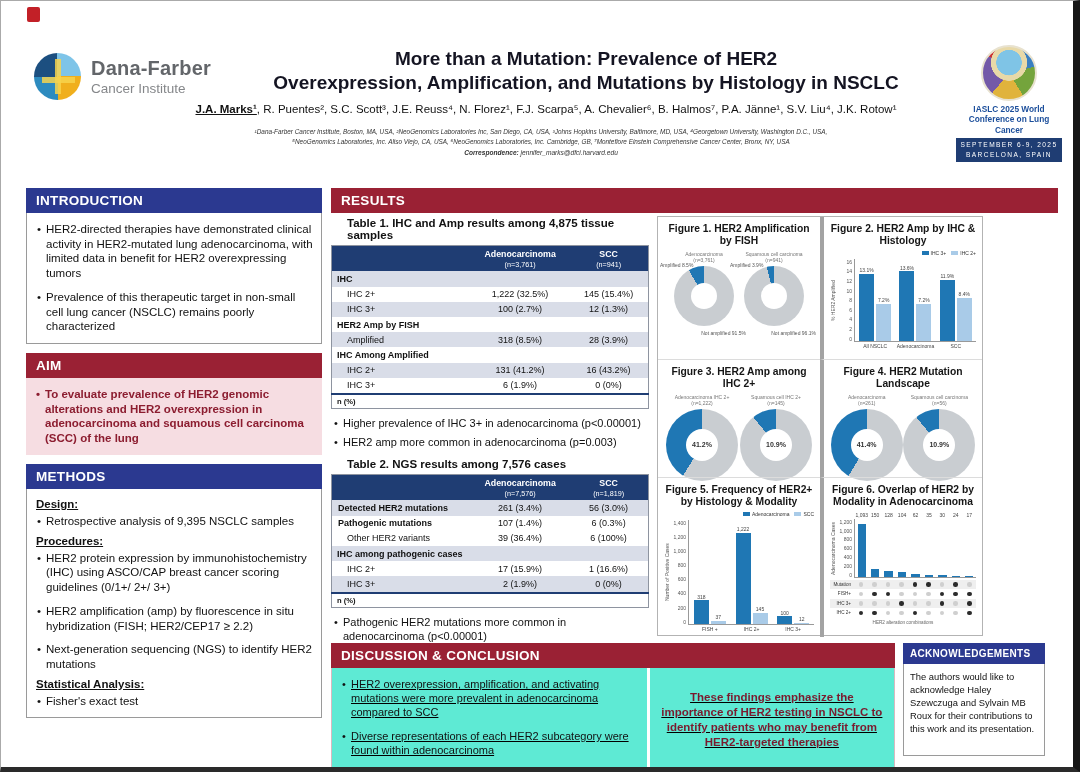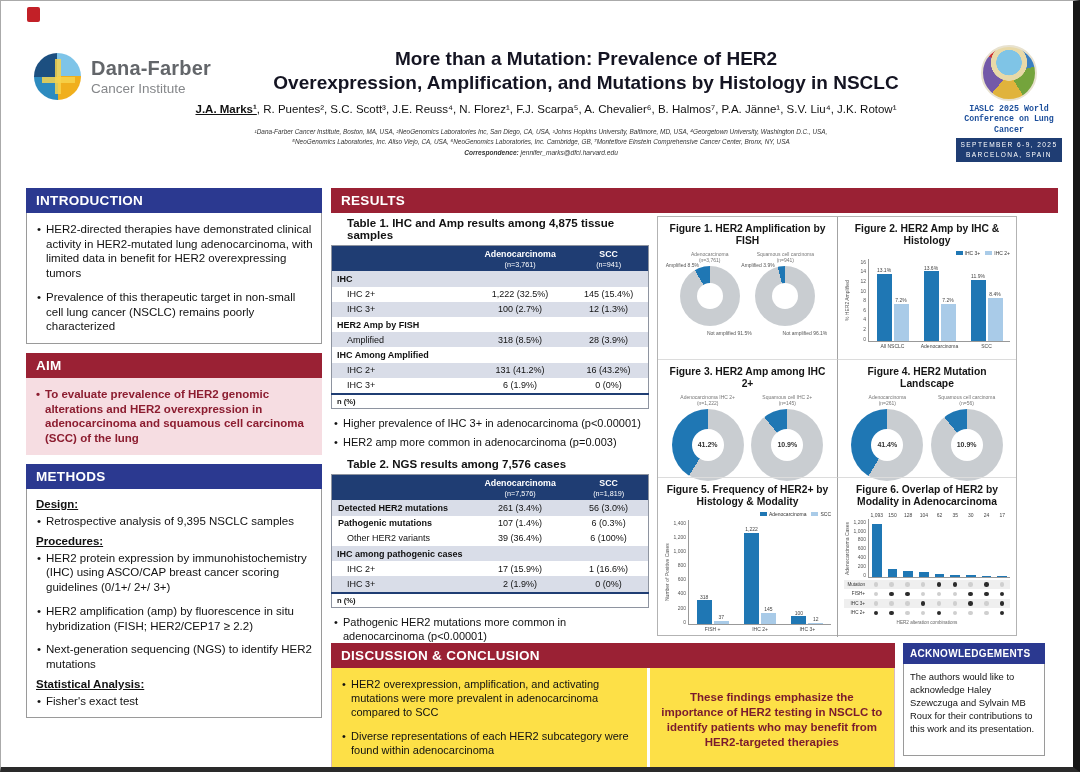--- a/index.html
+++ b/index.html
@@ -21,21 +21,21 @@
   .authors{ position:absolute; left:145px; top:102px; width:800px; text-align:center; font-size:11.5px; color:#111; }
   .authors .first{ font-weight:bold; text-decoration:underline;margin-top:6px; }
   .affils{ position:absolute; left:190px; top:126px; width:700px; text-align:center; font-size:6.4px; font-style:italic; color:#333; line-height:1.5; }
   .corr{ position:absolute; left:290px; top:148px; width:500px; text-align:center; font-size:6.6px; font-style:italic; color:#333; }
   .corr b{ font-weight:bold; }
   .iaslc{ position:absolute; left:955px; top:44px; width:106px; text-align:center; }
   .iaslc-circle{ width:56px; height:56px; border-radius:50%; margin:0 auto 3px;
       background:radial-gradient(circle at 50% 30%,#7fc4e6 0 28%,#e8d9a8 29% 40%,transparent 41%),
                  conic-gradient(from -50deg,#c33 0 15%,#3a7fc1 15% 35%,#74a43c 35% 55%,#e0b33c 55% 75%,#7359a8 75% 100%);
       border:2px solid #e8e2cf; }
-  .iaslc-name{ font-size:8.3px; font-weight:bold; color:#1b4e9b; line-height:1.25;font-family:Liberation Mono, monospace; }
+  .iaslc-name{ font-size:8.3px; font-weight:bold; color:#1b4e9b; line-height:1.25; }
   .iaslc-band{ margin-top:3px; background:#1f3d73; color:#fff; font-size:6.6px; letter-spacing:1.4px; line-height:1.5; padding:2px 0; }
 
   
   .panel-h{ color:#fff; font-weight:bold; font-size:13.5px; padding:5px 10px; letter-spacing:.3px; }
   .navy{ background:#2b3990; }
   .maroon{ background:#9a2134; }
   .panel-b{ background:#fff; border:1px solid #9a9a9a; border-top:none; padding:9px 7px 7px; }
   .pink{ background:#f6dde2; border:none; }
   .bullet{ position:relative; padding-left:12px; font-size:11.5px; line-height:1.28; color:#111; margin-bottom:9px; }
   .bullet::before{ content:"\2022"; position:absolute; left:3px; }
@@ -57,23 +57,23 @@
   table.data td.lbl{ text-align:left; padding-left:6px; }
   table.data td.lbl.ind{ padding-left:15px; }
   table.data td.lbl.b{ font-weight:bold; }
   table.data tr.alt{ background:#d9dde8; }
   table.data tr.sec td{ text-align:left; font-weight:bold; padding-left:5px; }
   table.data tr.foot td{ text-align:left; font-size:7.6px; font-weight:bold; border-top:2px solid #1f3d73; padding:2px 5px; }
   .tbl-bullets{ margin:7px 0 9px; }
   .tbl-bullets .bullet{ font-size:11px; margin-bottom:5px; }
 
   
-  .figs{ position:absolute; left:656px; top:215px; width:360px; height:420px; background:#fff;
+  .figs{ position:absolute; left:656px; top:215px; width:326px; height:420px; background:#fff;
          border:1px solid #b3b3b3; display:grid; grid-template-columns:1fr 1fr; grid-template-rows:142px 118px 1fr; }
-  .fig-cell{ padding:6px 6px 2px; border-left:1px solid #a3a3a3; border-top:1px solid #dcdcdc; overflow:visible; position:relative;}
+  .fig-cell{ padding:6px 6px 2px; border-left:4px solid #a3a3a3; border-top:1px solid #dcdcdc; overflow:visible; position:relative;}
   .fig-cell:nth-child(2n+1){ border-left:none; }
   .fig-cell:nth-child(-n+2){ border-top:none; }
   .fig-title{ font-size:10.3px; font-weight:bold; text-align:center; color:#151515; line-height:1.2; margin-bottom:3px; }
   .donut-row{ display:flex; justify-content:space-evenly; align-items:flex-start; }
   .donut-cap{ font-size:5px; color:#777; text-align:center; line-height:1.2; margin-bottom:3px; min-height:12px;}
   .donut-wrap{ position:relative; margin:0 auto; }
   .donut{ border-radius:50%; position:relative; }
   .d-sm .donut, .d-sm.donut-wrap{ width:60px; height:60px; }
   .d-lg .donut, .d-lg.donut-wrap{ width:72px; height:72px; }
   .hole{ position:absolute; background:#fff; border-radius:50%; display:flex; align-items:center; justify-content:center;
@@ -109,21 +109,21 @@
   .urow{ display:flex; align-items:center; height:9.5px; }
   .urow:nth-child(odd){ background:#efefef; }
   .ulab{ width:24px; font-size:4.6px; color:#333; text-align:right; padding-right:3px; }
   .uslot{ flex:1; display:flex; justify-content:center; }
   .dot{ width:4.5px; height:4.5px; border-radius:50%; background:#cfcfcf; }
   .dot.on{ background:#2b2b2b; }
   .ucap{ font-size:4.6px; color:#666; text-align:center; margin-top:2px; }
 
   
   .disc{ position:absolute; left:330px; top:642px; width:564px; }
-  .disc-body{ display:flex; background:#fde047; border:1px solid #d9b9c0; border-top:none; min-height:92px; }
+  .disc-body{ display:flex; background:#5eead4; border:1px solid #d9b9c0; border-top:none; min-height:92px;text-decoration:underline; }
   .disc-left{ width:56%; padding:9px 6px 4px 7px; }
   .disc-left .bullet{ font-size:11px; margin-bottom:10px; }
   .disc-right{ width:44%; border-left:3px solid #fff; display:flex; align-items:center; }
   .disc-high{ font-size:11.5px; font-weight:bold; color:#7a1a2e; text-align:center; line-height:1.3; padding:6px 10px; }
   .ack{ position:absolute; left:902px; top:642px; width:142px; }
   .ack .panel-h{ font-size:10px; padding:5px 7px; }
   .ack-body{ font-size:9.4px; line-height:1.38; padding:7px 6px; color:#111; background:#fff; border:1px solid #9a9a9a; border-top:none; min-height:92px;}
 </style>
 </head>
 <body>

